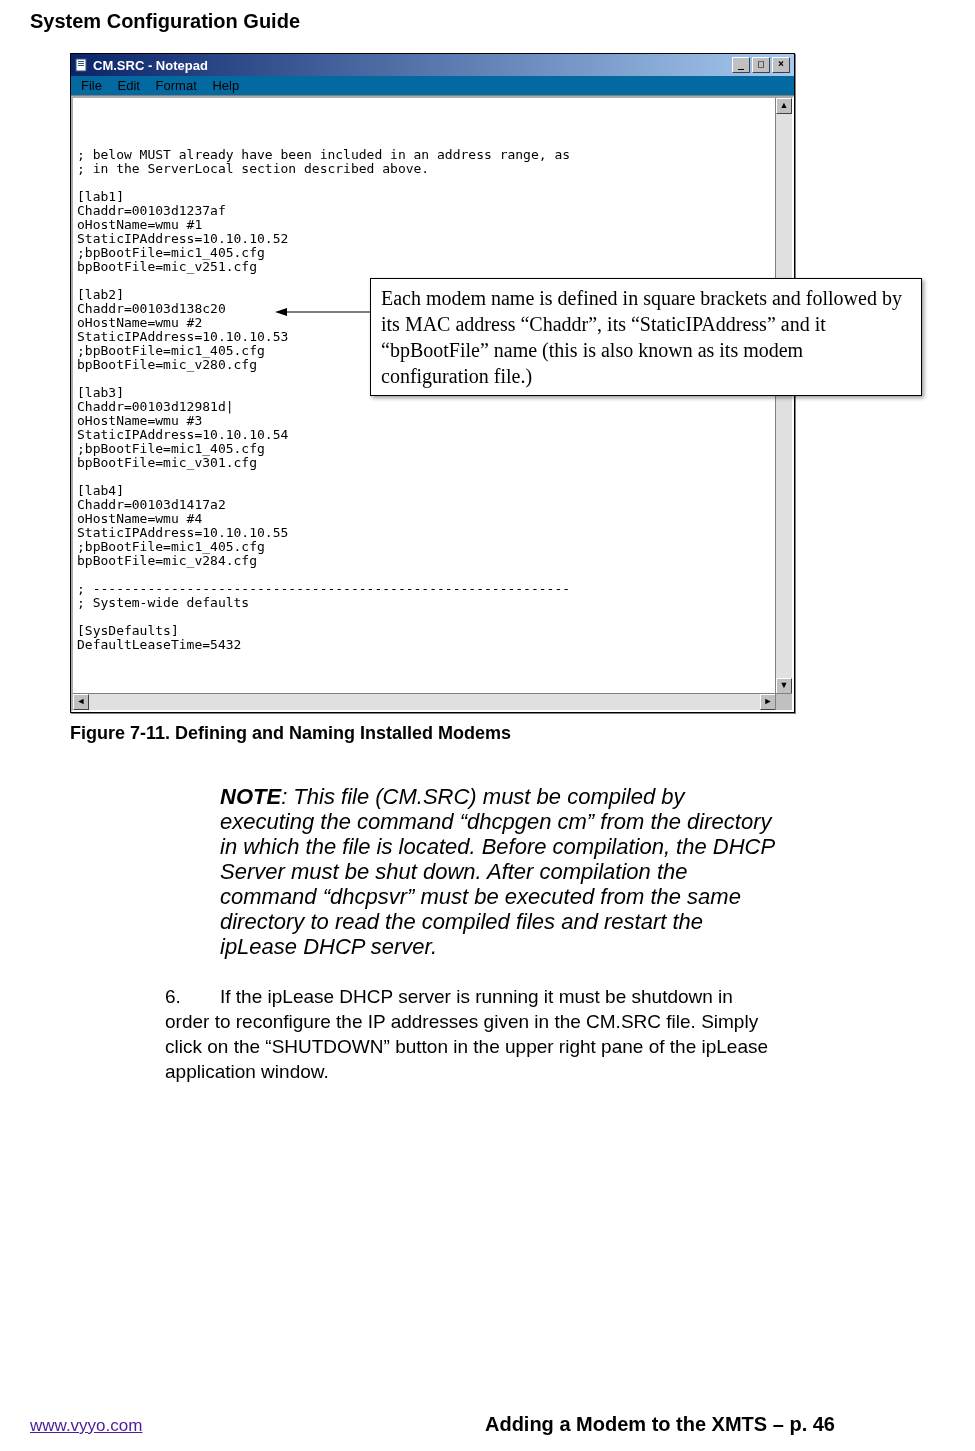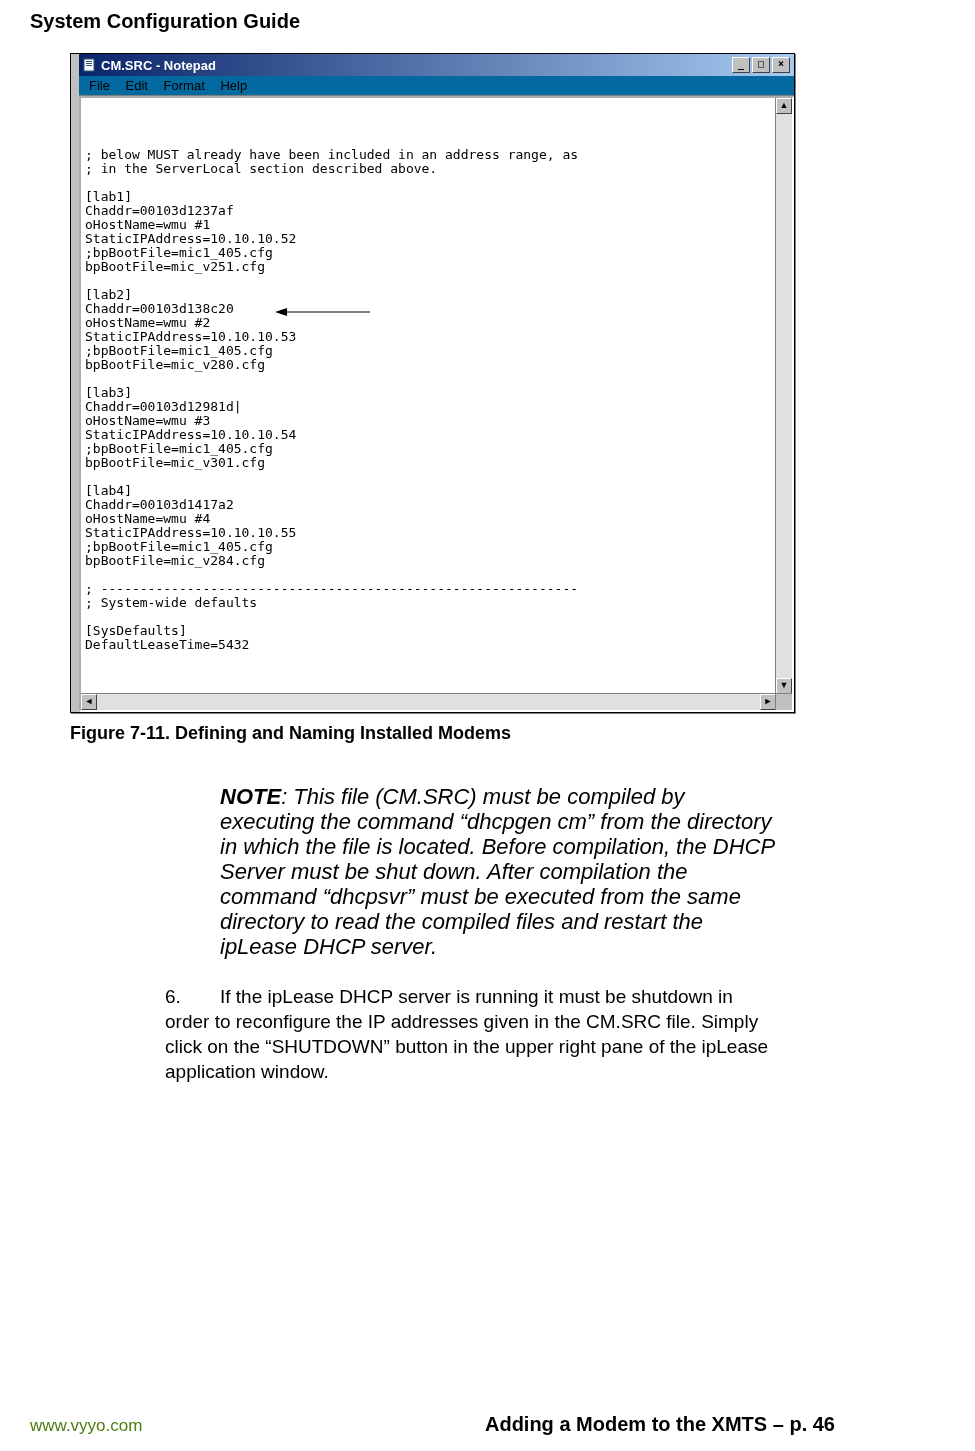--- a/index.html
+++ b/index.html
@@ -24,21 +24,20 @@
   }
   .screenshot-wrap {
     position: relative;
     margin: 0 40px 0 40px;
   }
   
   .win {
     border: 1px solid #000;
     background: #c0c0c0;
     box-shadow: 1px 1px 0 #808080;
-    padding-left: 8px;
   }
   .titlebar {
     display: flex;
     align-items: center;
     background: linear-gradient(to right, #0a246a, #a6caf0);
     color: #ffffff;
     font-weight: bold;
     font-size: 13px;
     padding: 2px 4px;
     height: 18px;
@@ -177,21 +176,22 @@
 
   .footer {
     position: absolute;
     bottom: 15px;
     left: 30px; right: 30px;
     display:flex;
     justify-content: space-between;
     align-items: baseline;
   }
   .footer .url {
-    color: #4d7c0f;
+    color: #4c1d95;
+    text-decoration: underline;
     font-size: 17px;
   }
   .footer .right {
     font-weight: bold;
     font-size: 20px;
   }
 </style>
 </head>
 <body>
 
@@ -276,20 +276,23 @@
       </div>
     </div>
 
     <div class="arrow-line">
       <svg width="95" height="10">
         <line x1="95" y1="5" x2="8" y2="5" stroke="#000" stroke-width="1.2"></line>
         <polygon points="0,5 12,1 12,9" fill="#000"></polygon>
       </svg>
     </div>
 
+    <div class="callout">
+      <span>Each modem name is defined in square brackets and followed by its MAC address “Chaddr”, its “StaticIPAddress” and it “bpBootFile” name (this is also known as its modem configuration file.)</span>
+    </div>
   </div>
 
   <div class="fig-caption">Figure 7-11. Defining and Naming Installed Modems</div>
 
   <div class="note-block">
     <span class="note-label">NOTE</span><span>: This file (CM.SRC) must be compiled by executing the command “dhcpgen cm” from the directory in which the file is located.  Before compilation, the DHCP Server must be shut down.  After compilation the command “dhcpsvr” must be executed from the same directory to read the compiled files and restart the ipLease DHCP server.</span>
   </div>
 
   <div class="step-block">
     <span class="step-num">6.</span><span>If the ipLease DHCP server is running it must be shutdown in order to reconfigure the IP addresses given in the CM.SRC file.  Simply click on the “SHUTDOWN” button in the upper right pane of the ipLease application window.</span>

